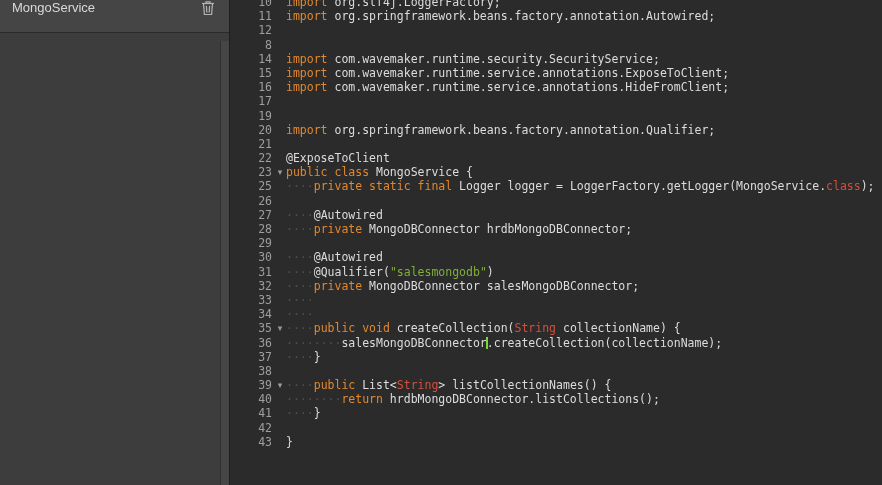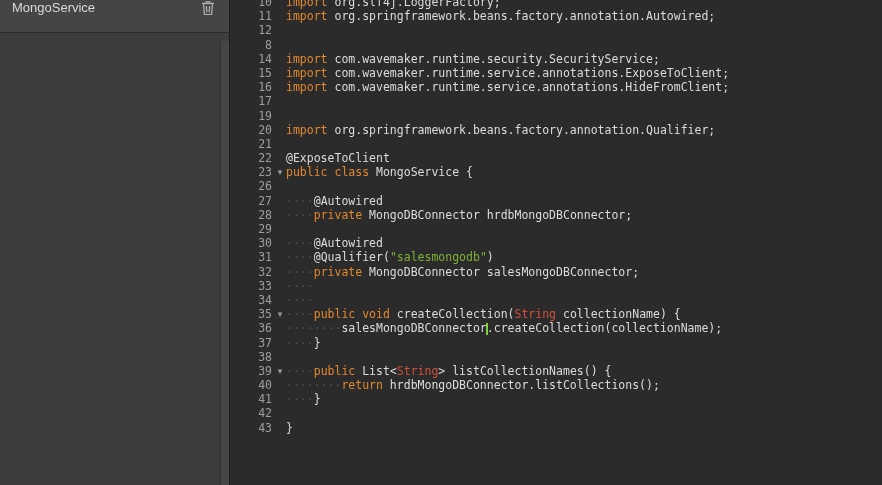--- a/index.html
+++ b/index.html
@@ -55,20 +55,21 @@
       <div class="line"><span class="gutter">8</span><span class="fold"></span><span class="code"></span></div>
       <div class="line"><span class="gutter">14</span><span class="fold"></span><span class="code"><span class="kw">import</span><span class="pl"> com.wavemaker.runtime.security.SecurityService;</span></span></div>
       <div class="line"><span class="gutter">15</span><span class="fold"></span><span class="code"><span class="kw">import</span><span class="pl"> com.wavemaker.runtime.service.annotations.ExposeToClient;</span></span></div>
       <div class="line"><span class="gutter">16</span><span class="fold"></span><span class="code"><span class="kw">import</span><span class="pl"> com.wavemaker.runtime.service.annotations.HideFromClient;</span></span></div>
       <div class="line"><span class="gutter">17</span><span class="fold"></span><span class="code"></span></div>
       <div class="line"><span class="gutter">19</span><span class="fold"></span></div>
       <div class="line"><span class="gutter">20</span><span class="fold"></span><span class="code"><span class="kw">import</span><span class="pl"> org.springframework.beans.factory.annotation.Qualifier;</span></span></div>
       <div class="line"><span class="gutter">21</span><span class="fold"></span><span class="code"></span></div>
       <div class="line"><span class="gutter">22</span><span class="fold"></span><span class="code"><span class="ann">@ExposeToClient</span></span></div>
       <div class="line"><span class="gutter">23</span><span class="fold">▾</span><span class="code"><span class="kw">public class</span><span class="pl"> MongoService {</span></span></div>
+      <div class="line"><span class="gutter">25</span><span class="fold"></span><span class="code"><span class="ws">····</span><span class="kw">private static final</span><span class="pl"> Logger logger = LoggerFactory.getLogger(MongoService.</span><span class="typ">class</span><span class="pl">);</span></span></div>
       <div class="line"><span class="gutter">26</span><span class="fold"></span><span class="code"></span></div>
       <div class="line"><span class="gutter">27</span><span class="fold"></span><span class="code"><span class="ws">····</span><span class="ann">@Autowired</span></span></div>
       <div class="line"><span class="gutter">28</span><span class="fold"></span><span class="code"><span class="ws">····</span><span class="kw">private</span><span class="pl"> MongoDBConnector hrdbMongoDBConnector;</span></span></div>
       <div class="line"><span class="gutter">29</span><span class="fold"></span><span class="code"></span></div>
       <div class="line"><span class="gutter">30</span><span class="fold"></span><span class="code"><span class="ws">····</span><span class="ann">@Autowired</span></span></div>
       <div class="line"><span class="gutter">31</span><span class="fold"></span><span class="code"><span class="ws">····</span><span class="ann">@Qualifier(</span><span class="str">"salesmongodb"</span><span class="ann">)</span></span></div>
       <div class="line"><span class="gutter">32</span><span class="fold"></span><span class="code"><span class="ws">····</span><span class="kw">private</span><span class="pl"> MongoDBConnector salesMongoDBConnector;</span></span></div>
       <div class="line"><span class="gutter">33</span><span class="fold"></span><span class="code"><span class="ws">····</span></span></div>
       <div class="line"><span class="gutter">34</span><span class="fold"></span><span class="code"><span class="ws">····</span></span></div>
       <div class="line"><span class="gutter">35</span><span class="fold">▾</span><span class="code"><span class="ws">····</span><span class="kw">public void</span><span class="pl"> createCollection(</span><span class="typ">String</span><span class="pl"> collectionName) {</span></span></div>

